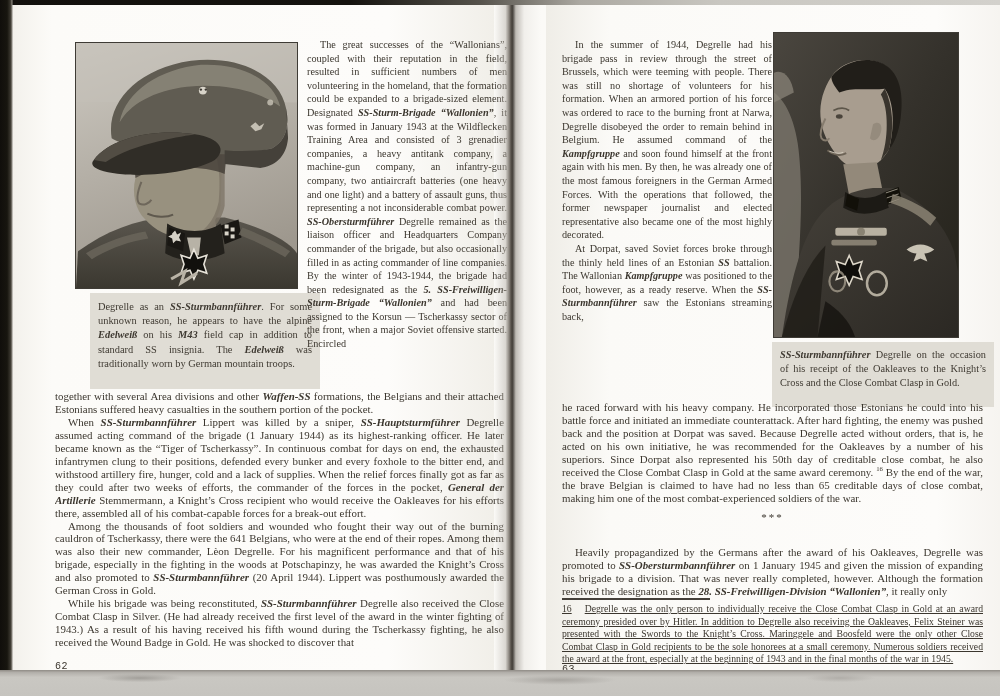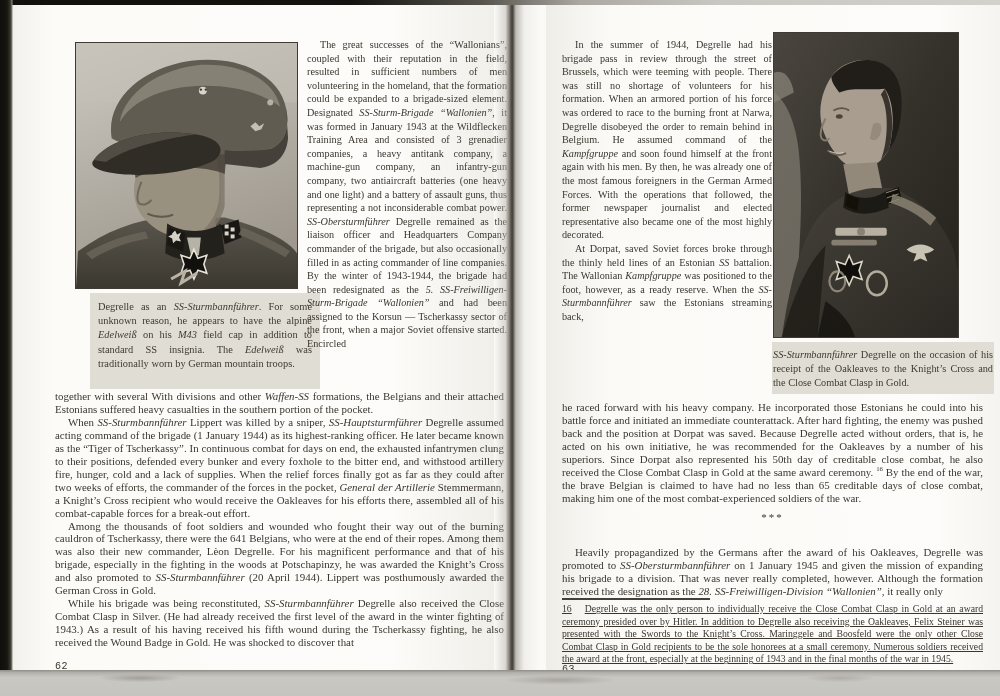--- a/index.html
+++ b/index.html
@@ -4,21 +4,21 @@
 <style>
   * { box-sizing: border-box; }
   html,body { margin:0; padding:0; }
   body {
     position:relative; width:1000px; height:696px;
     background:#fbfaf7; overflow:hidden;
     font-family:"Liberation Serif", serif; color:#3b362e;
   }
   .abs { position:absolute; }
   p { margin:0; }
-  i { font-style:italic; }
+  i { font-style:italic;font-weight:bold; }
   sup { font-size:0.62em; vertical-align:super; line-height:0; }
 
   
   .page-bg-left  { left:13px; top:0; width:481px; height:672px;
     background:linear-gradient(90deg,#f3f1ec 0%,#fcfbf8 8%,#fdfcfa 78%,#f1efe9 100%); }
   .page-bg-right { left:546px; top:0; width:454px; height:672px;
     background:linear-gradient(90deg,#efede7 0%,#fbfaf7 14%,#fdfcfa 86%,#f6f4f0 100%); }
 
   .spine { left:494px; top:0; width:52px; height:696px; pointer-events:none;
     background:linear-gradient(90deg,
@@ -38,21 +38,21 @@
       radial-gradient(80px 7px at 560px 10px, #a8a5a0 0%, rgba(168,165,160,0) 70%),
       radial-gradient(50px 6px at 840px 8px, #b0ada8 0%, rgba(176,173,168,0) 70%),
       linear-gradient(180deg,#8f8b85 0%,#b3b0ab 10%,#c9c7c2 28%,#c6c4bf 100%); }
 
   .photo-frame { margin:0; border:1px solid #3e3b35; overflow:hidden; background:#8a857c; }
   .photo-left  { left:75px;  top:42px; width:223px; height:247px; }
   .photo-right { left:773px; top:32px; width:186px; height:306px; }
 
   .caption { background:#e0ddd5; text-align:justify; overflow:hidden; color:#3f3a32;margin-left:18px; }
   .caption-left  { left:72px;  top:293px; width:230px; height:96px; font-size:10.4px; line-height:14.2px; padding:7px 8px; }
-  .caption-right { left:754px; top:342px; width:222px; height:52px; font-size:10.3px; line-height:13.8px; padding:6px 1px; }
+  .caption-right { left:754px; top:342px; width:222px; height:65px; font-size:10.3px; line-height:13.8px; padding:6px 8px; }
 
   .col  { text-align:justify; font-size:10.2px; line-height:13.6px; overflow:hidden; }
   .col-left  { left:307px; top:38px; width:200px; height:352px; }
   .col-right { left:562px; top:38px; width:210px; height:366px; }
 
   .body { text-align:justify; font-size:10.9px; line-height:12.95px; overflow:hidden; }
   .body-left   { left:55px;  top:390px; width:449px; height:276px; }
   .body-right1 { left:562px; top:401px; width:421px; height:110px; }
   .body-right2 { left:562px; top:546px; width:421px; height:64px; }
   .indent { text-indent:13px; }
@@ -127,21 +127,21 @@
     </svg>
   </figure>
 
   <div class="abs caption caption-left"><span>Degrelle as an </span><i>SS-Sturmbannführer</i><span>. For some unknown reason, he appears to have the alpine </span><i>Edelweiß</i><span> on his </span><i>M43</i><span> field cap in addition to standard SS insignia. The </span><i>Edelweiß</i><span> was traditionally worn by German mountain troops.</span></div>
 
   <div class="abs col col-left">
     <p class="indent"><span>The great successes of the “Wallonians”, coupled with their reputation in the field, resulted in sufficient numbers of men volunteering in the homeland, that the formation could be expanded to a brigade-sized element. Designated </span><i>SS-Sturm-Brigade “Wallonien”</i><span>, it was formed in January 1943 at the Wildflecken Training Area and consisted of 3 grenadier companies, a heavy antitank company, a machine-gun company, an infantry-gun company, two antiaircraft batteries (one heavy and one light) and a battery of assault guns, thus representing a not inconsiderable combat power. </span><i>SS-Obersturmführer</i><span> Degrelle remained as the liaison officer and Headquarters Company commander of the brigade, but also occasionally filled in as acting commander of line companies. By the winter of 1943-1944, the brigade had been redesignated as the </span><i>5. SS-Freiwilligen-Sturm-Brigade “Wallonien”</i><span> and had been assigned to the Korsun — Tscherkassy sector of the front, when a major Soviet offensive started. Encircled</span></p>
   </div>
 
   <div class="abs body body-left">
-    <p><span>together with several With divisions and other </span><i>Waffen-SS</i><span> formations, the Belgians and their attached Estonians suffered heavy casualties in the southern portion of the pocket.</span></p>
+    <p><span>together with several Area divisions and other </span><i>Waffen-SS</i><span> formations, the Belgians and their attached Estonians suffered heavy casualties in the southern portion of the pocket.</span></p>
     <p class="indent"><span>When </span><i>SS-Sturmbannführer</i><span> Lippert was killed by a sniper, </span><i>SS-Hauptsturmführer</i><span> Degrelle assumed acting command of the brigade (1 January 1944) as its highest-ranking officer. He later became known as the “Tiger of Tscherkassy”. In continuous combat for days on end, the exhausted infantrymen clung to their positions, defended every bunker and every foxhole to the bitter end, and withstood artillery fire, hunger, cold and a lack of supplies. When the relief forces finally got as far as they could after two weeks of efforts, the commander of the forces in the pocket, </span><i>General der Artillerie</i><span> Stemmermann, a Knight’s Cross recipient who would receive the Oakleaves for his efforts there, assembled all of his combat-capable forces for a break-out effort.</span></p>
     <p class="indent"><span>Among the thousands of foot soldiers and wounded who fought their way out of the burning cauldron of Tscherkassy, there were the 641 Belgians, who were at the end of their ropes. Among them was also their new commander, Lèon Degrelle. For his magnificent performance and that of his brigade, especially in the fighting in the woods at Potschapinzy, he was awarded the Knight’s Cross and also promoted to </span><i>SS-Sturmbannführer</i><span> (20 April 1944). Lippert was posthumously awarded the German Cross in Gold.</span></p>
     <p class="indent"><span>While his brigade was being reconstituted, </span><i>SS-Sturmbannführer</i><span> Degrelle also received the Close Combat Clasp in Silver. (He had already received the first level of the award in the winter fighting of 1943.) As a result of his having received his fifth wound during the Tscherkassy fighting, he also received the Wound Badge in Gold. He was shocked to discover that</span></p>
   </div>
 
   <div class="abs pagenum pagenum-left">62</div>
 
   <div class="abs col col-right">
     <p class="indent"><span>In the summer of 1944, Degrelle had his brigade pass in review through the street of Brussels, which were teeming with people. There was still no shortage of volunteers for his formation. When an armored portion of his force was ordered to race to the burning front at Narwa, Degrelle disobeyed the order to remain behind in Belgium. He assumed command of the </span><i>Kampfgruppe</i><span> and soon found himself at the front again with his men. By then, he was already one of the most famous foreigners in the German Armed Forces. With the operations that followed, the former newspaper journalist and elected representative also became one of the most highly decorated.</span></p>
     <p class="indent"><span>At Dorpat, saved Soviet forces broke through the thinly held lines of an Estonian </span><i>SS</i><span> battalion. The Wallonian </span><i>Kampfgruppe</i><span> was positioned to the foot, however, as a ready reserve. When the </span><i>SS-Sturmbannführer</i><span> saw the Estonians streaming back,</span></p>

